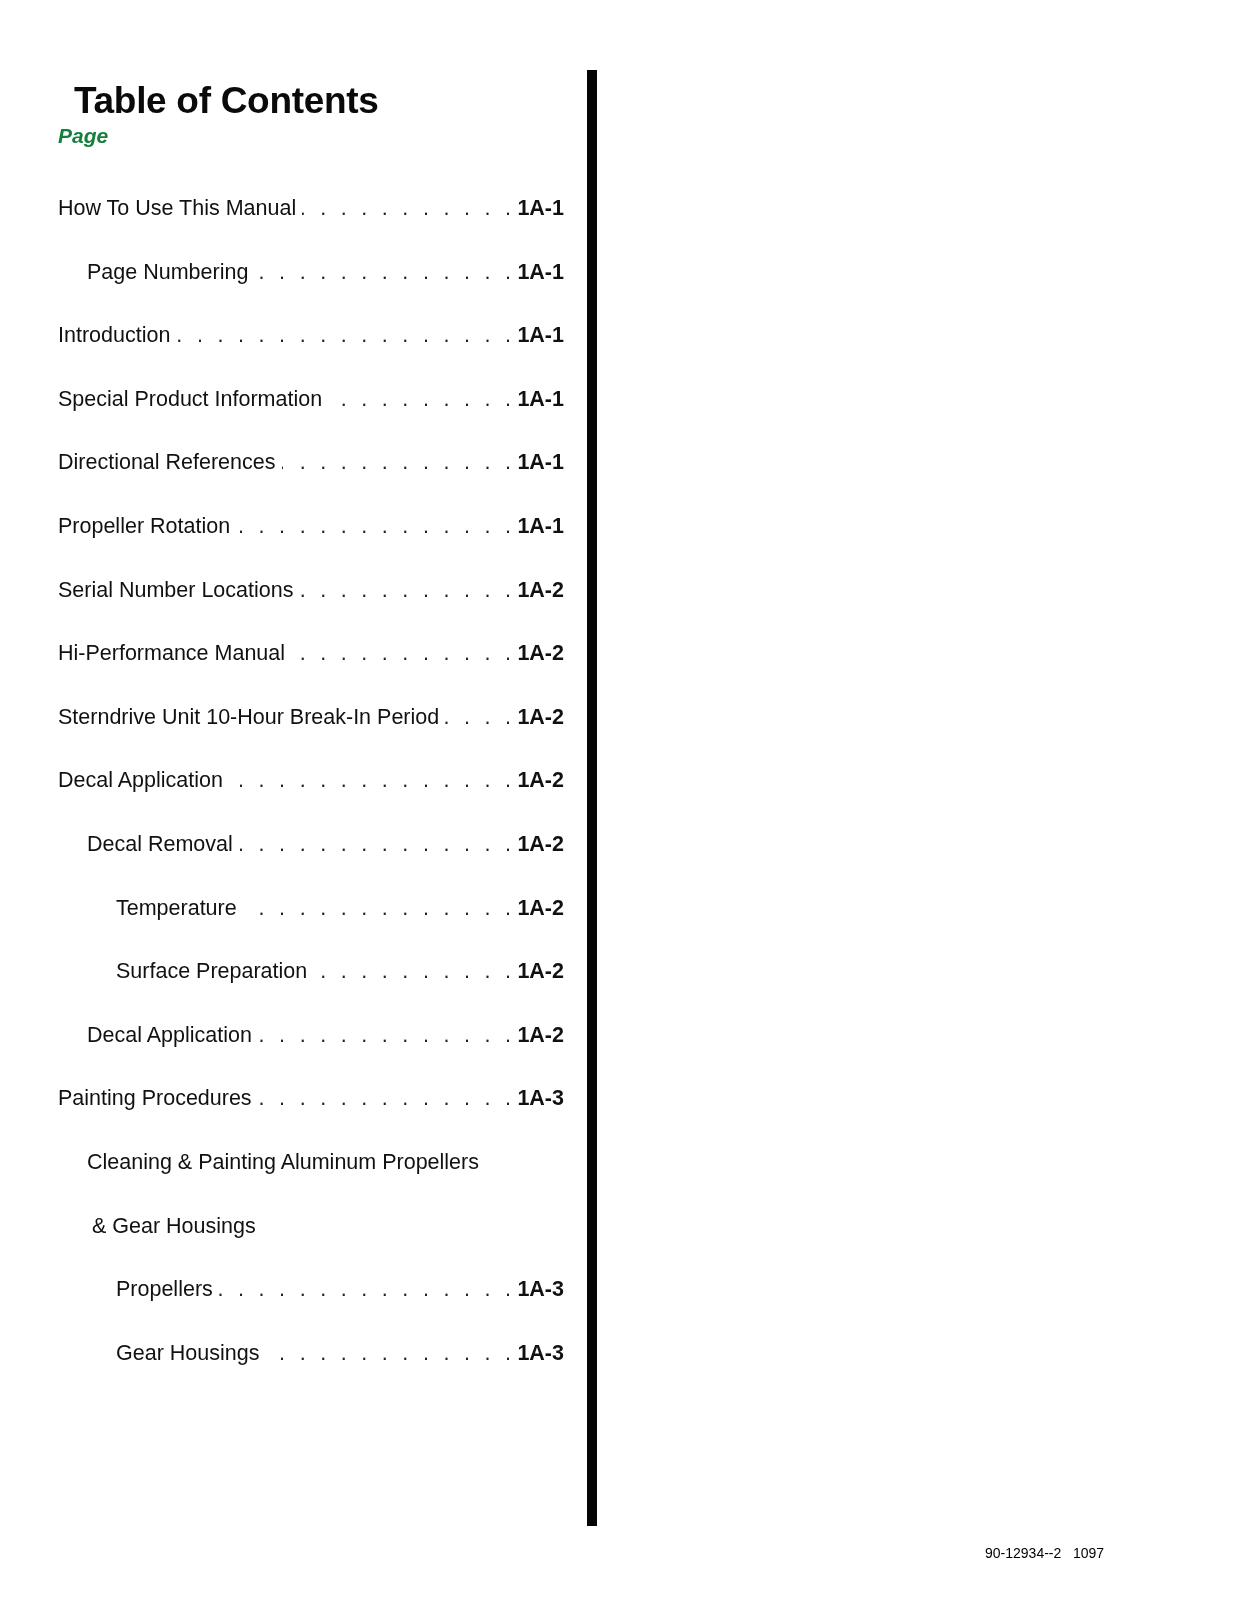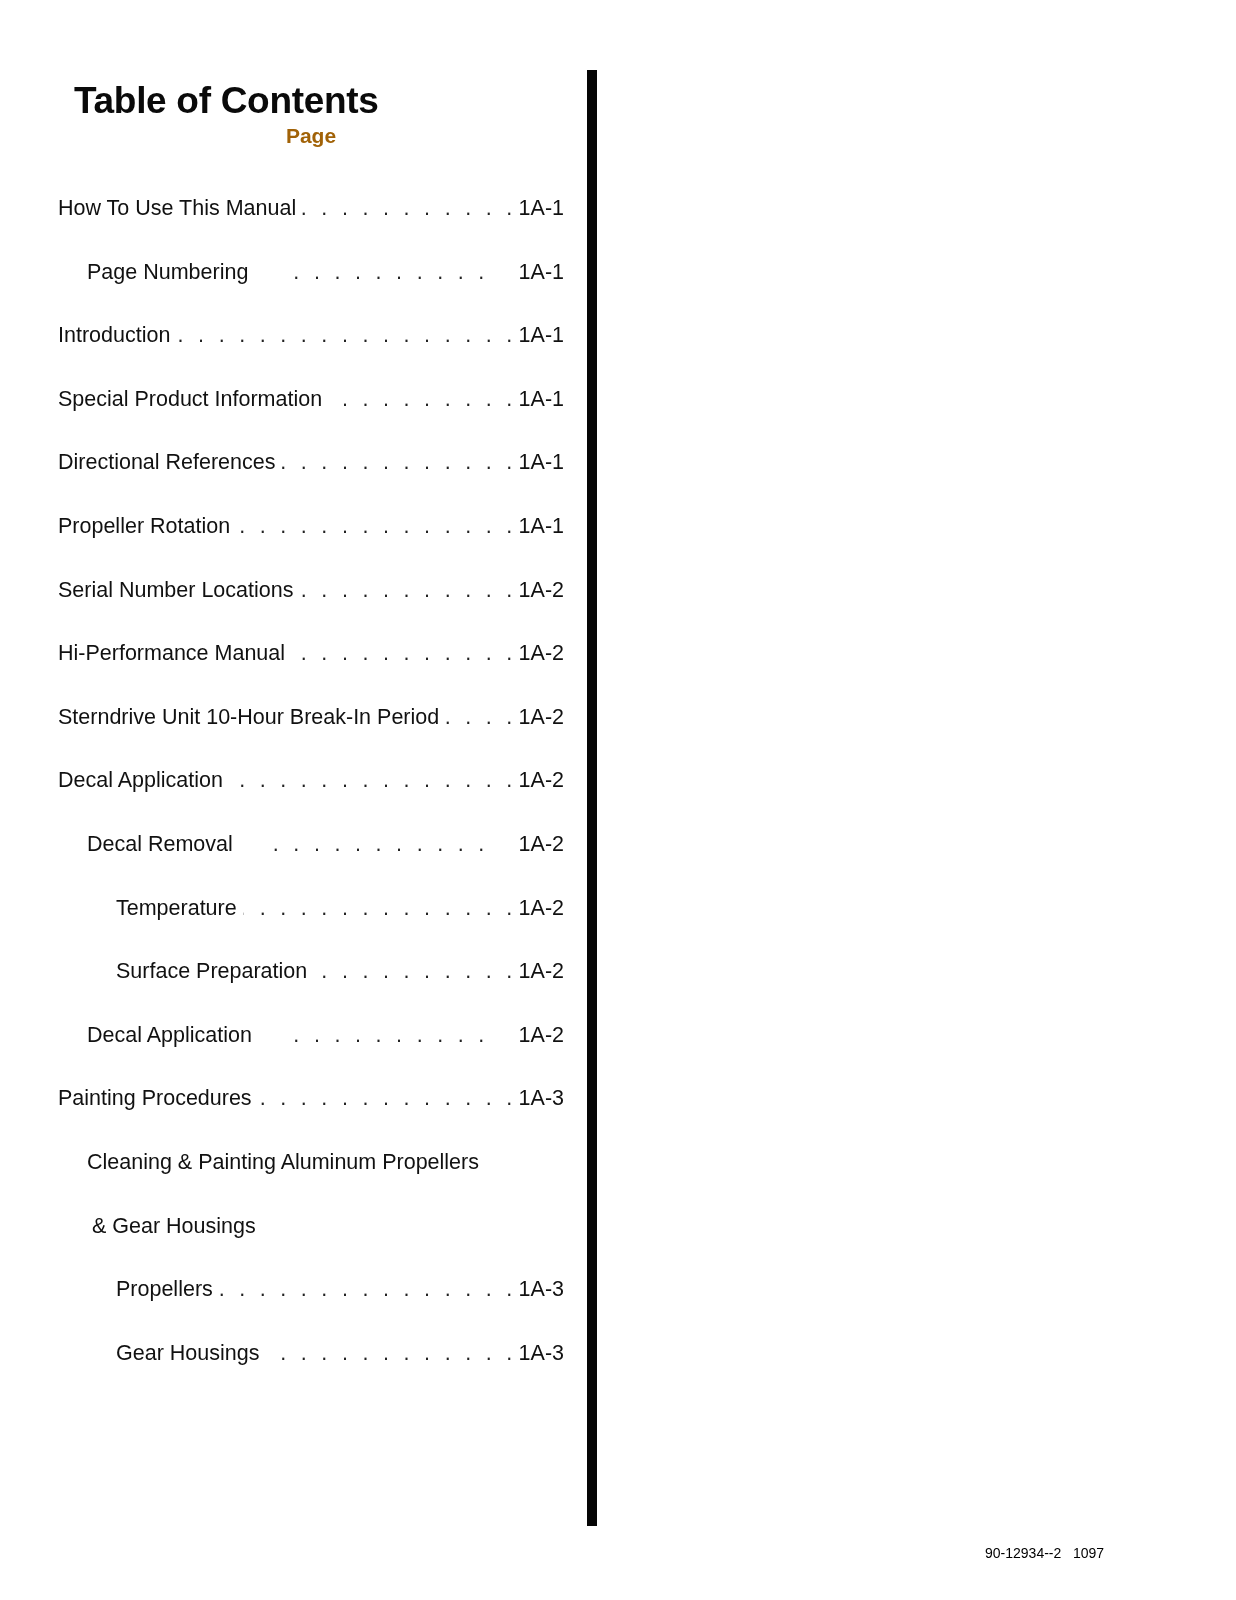--- a/index.html
+++ b/index.html
@@ -23,63 +23,65 @@
       font-weight: bold;
       letter-spacing: -0.3px;
       margin: 16px;
       color: #0a0a0a;
     }
     .page-col-header {
       position: absolute;
       left: 58px;
       width: 506px;
       top: 124px;
-      text-align: center;
+      text-align: left;
       font-size: 21px;
       font-weight: bold;
-      color: #a16207;
+      color: #15803d;
+      font-style: italic;
     }
     .toc-list {
       position: absolute;
       left: 58px;
       top: 157px;
       width: 506px;
       margin: 0;
       padding: 0;
       list-style: none;
     }
     .toc-row {
       display: flex;
       align-items: baseline;
       height: 24.6px;
       font-size: 21.5px;
       line-height: 24.6px;
       white-space: nowrap;
       overflow: hidden;
       margin-top: 39px;
     }
-    .toc-row.l1 { padding-left: 29px; gap: 28px; }
+    .toc-row.l1 { padding-left: 29px; }
     .toc-row.l2 { padding-left: 58px; }
     .toc-row.cont { padding-left: 34px; flex-direction: column; }
     .toc-row.wrap-head { padding-left: 29px; }
     .toc-title {
       flex: 0 0 auto;
       padding-right: 6px;
     }
     .toc-leader {
       flex: 1 1 auto;
       overflow: hidden;
       letter-spacing: 4.3px;
       text-align: right;
       direction: rtl;
       color: #222;
     }
     .toc-page {
       flex: 0 0 auto;
       padding-left: 2px;
+      font-weight: bold;
     }
     .vbar {
       position: absolute;
       left: 587px;
       top: 70px;
       width: 10px;
       height: 1456px;
       background: #050505;
     }
     .footer-code {

